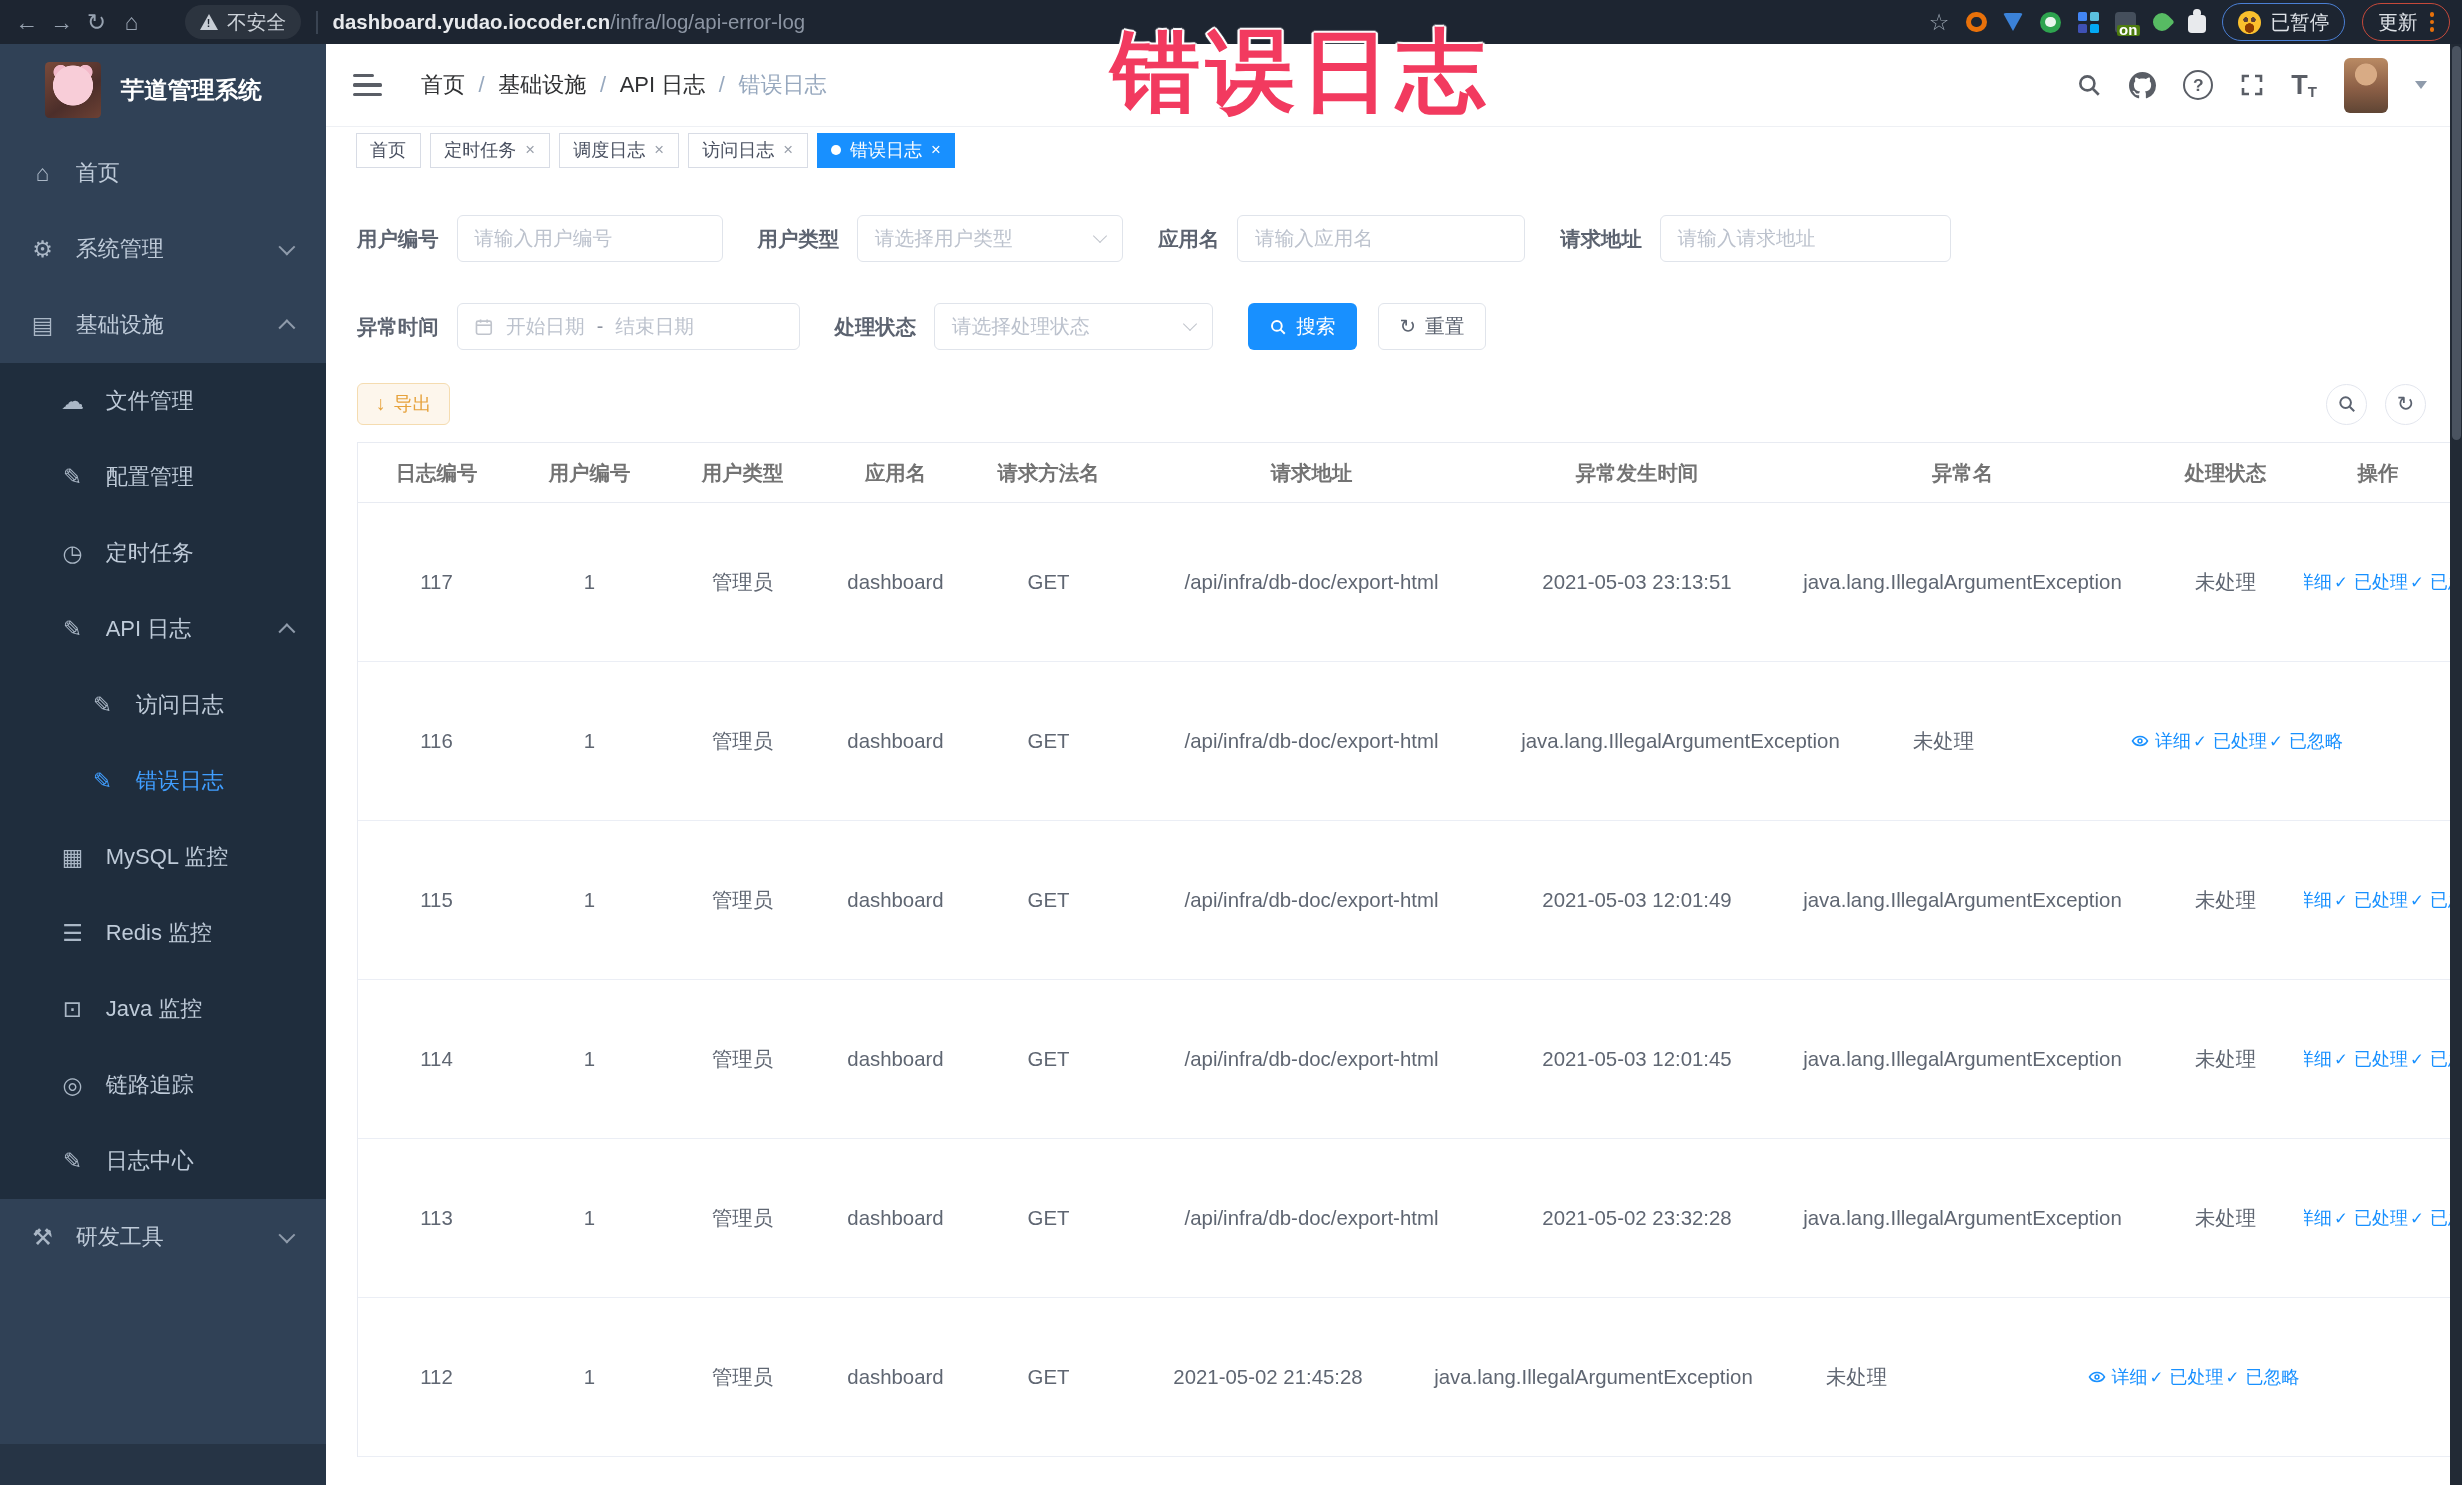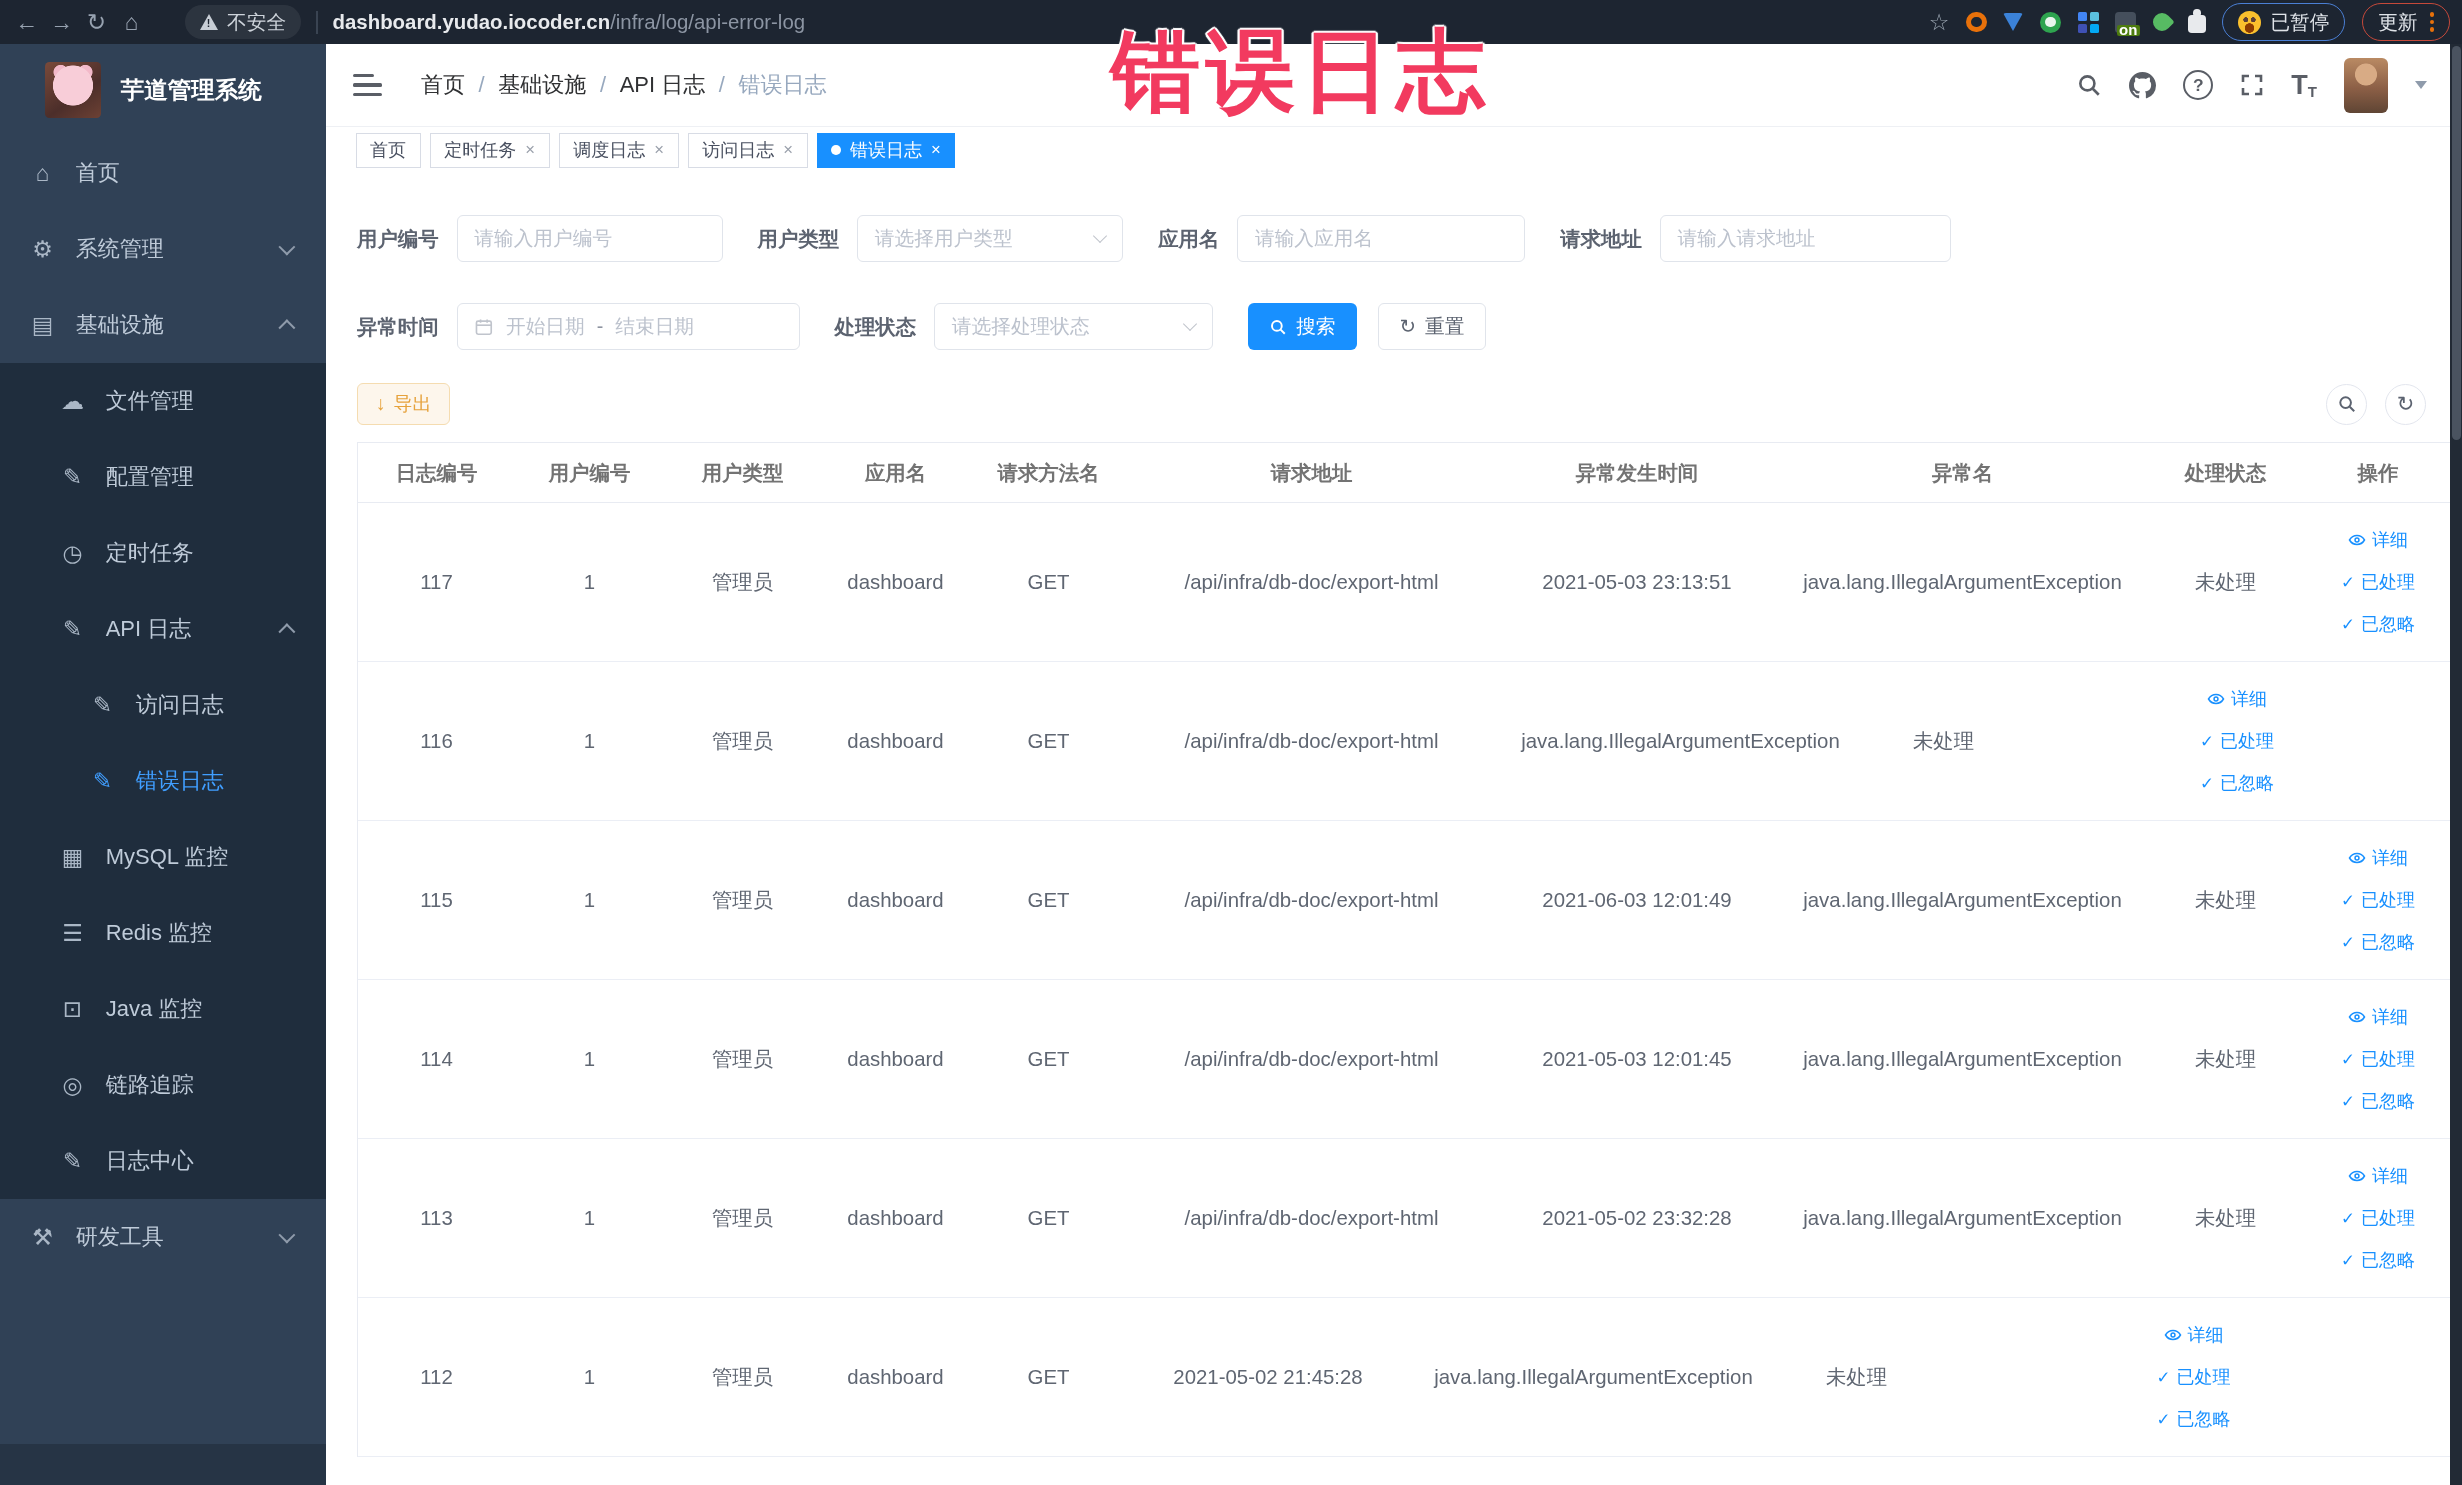--- a/index.html
+++ b/index.html
@@ -134,21 +134,21 @@
     display:flex;align-items:center;justify-content:center;cursor:pointer;font-size:21px;}
   
   .tbl{margin-top:17.4px;border:0.8px solid #e8ebf2;border-bottom:none;width:2096px;box-sizing:border-box;}
   .trow{display:flex;align-items:stretch;border-bottom:0.8px solid #ebeef5;}
   .trow.head{height:59px;font-weight:700;color:#737373;border-bottom:0.8px solid #e8ebf2;}
   .trow.body{height:158px;color:#5f6672;}
   .tcell{display:flex;align-items:center;justify-content:center;text-align:center;font-size:20.4px;
     padding:0 6px;box-sizing:border-box;overflow:hidden;}
   .c0{width:157px;}.c1{width:149px;}.c2{width:157px;}.c3{width:149px;}.c4{width:157px;}
   .c5{width:369px;}.c6{width:282px;}.c7{width:369px;}.c8{width:157px;}.c9{flex:1;}
-  .actions{flex-direction:column;gap:18px;}
+  .actions{flex-direction:row;gap:2px;}
   .alink{color:var(--accent,#1890ff);font-size:18px;display:flex;align-items:center;gap:6px;cursor:pointer;white-space:nowrap;}
   .alink .ai{font-size:16.7px;display:flex;}
   
   .scrollbar{position:absolute;top:44px;right:0;width:12px;bottom:0;background:#222a35;z-index:30;}
   .scrollbar .thumb{margin:2.3px 1.5px;width:9px;height:394px;border-radius:4.5px;background:#4a5360;}
   svg{display:block;}
 </style>
 </head>
 <body>
 
@@ -487,21 +487,21 @@
               </span>
             </div>
           </div>
           <div class="trow body">
             <div class="tcell c0">115</div>
             <div class="tcell c1">1</div>
             <div class="tcell c2">管理员</div>
             <div class="tcell c3">dashboard</div>
             <div class="tcell c4">GET</div>
             <div class="tcell c5">/api/infra/db-doc/export-html</div>
-            <div class="tcell c6">2021-06-03 12:01:49</div>
+            <div class="tcell c6">2021-05-03 12:01:49</div>
             <div class="tcell c7">java.lang.IllegalArgumentException</div>
             <div class="tcell c8">未处理</div>
             <div class="tcell c9 actions">
               <span class="alink">
                 <span class="ai">
                   <svg width="18" height="18" viewBox="0 0 24 24" fill="none" stroke="#1890ff" stroke-width="2">
                     <path d="M2 12s3.5-6 10-6 10 6 10 6-3.5 6-10 6S2 12 2 12z"></path>
                     <circle cx="12" cy="12" r="2.6"></circle>
                   </svg>
                 </span>

